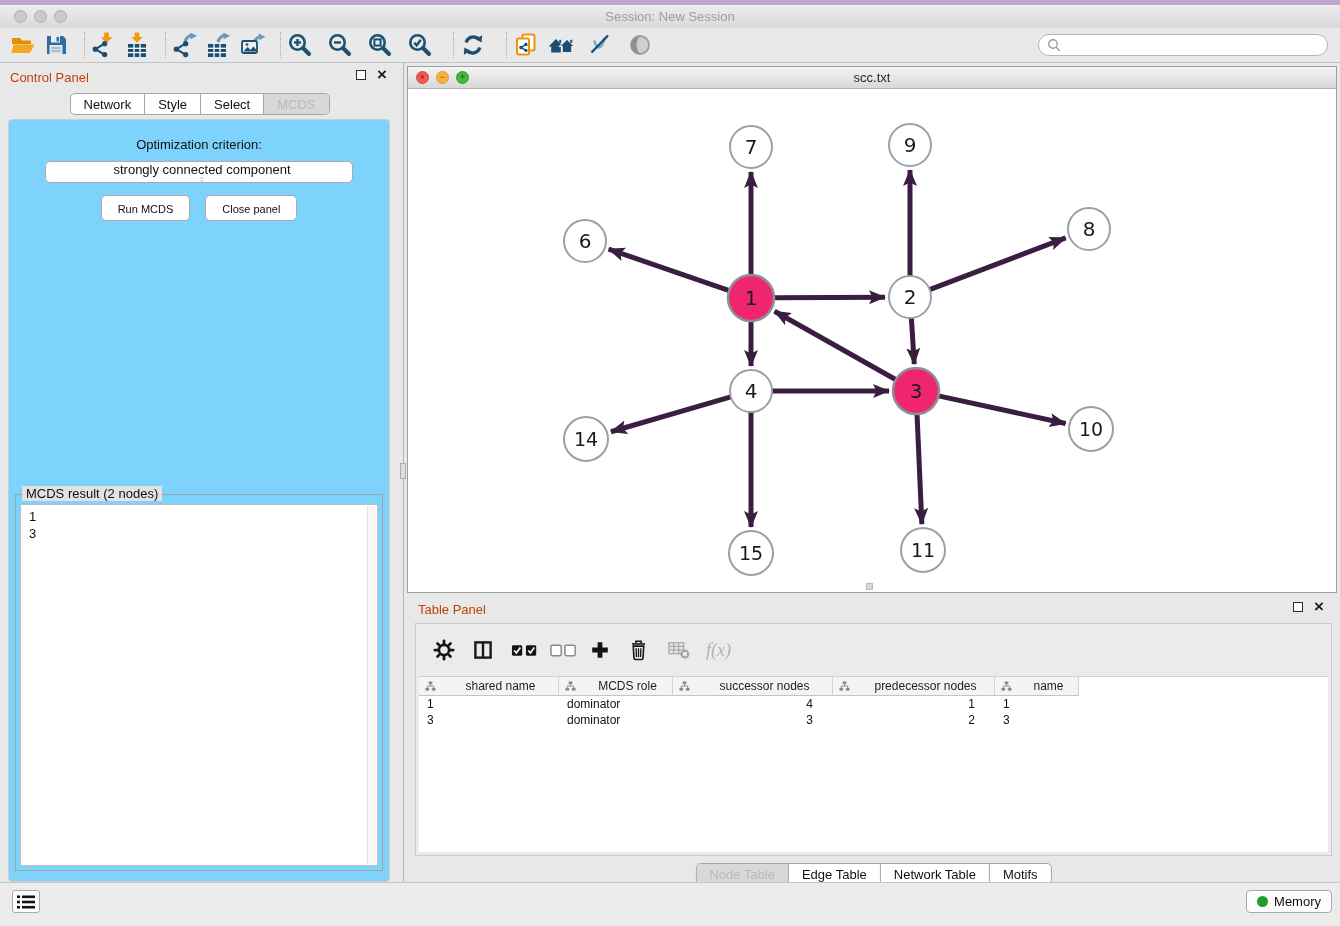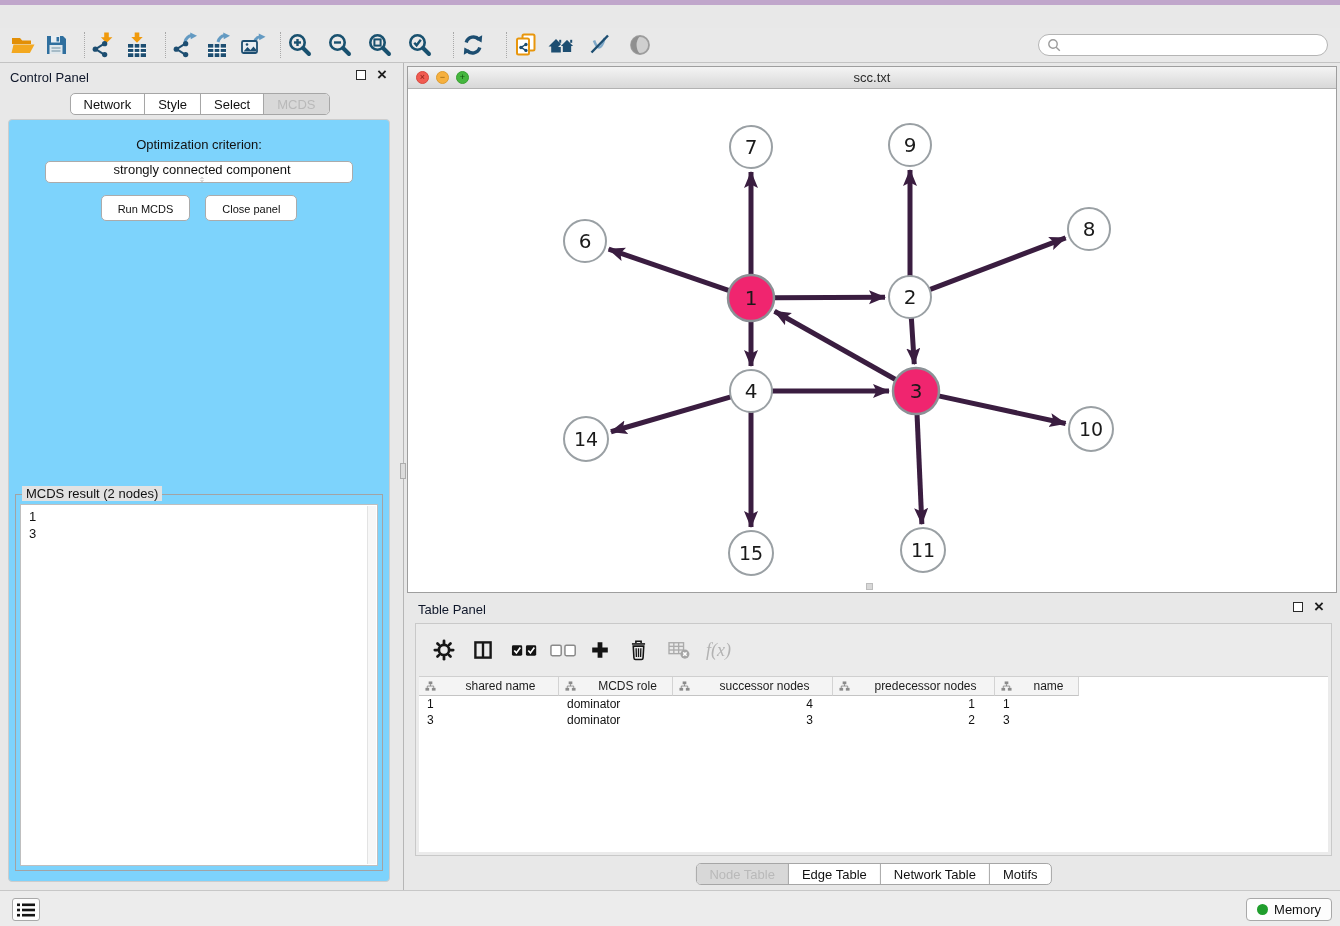--- a/index.html
+++ b/index.html
@@ -24,21 +24,21 @@
   .tbtn.wide { width:40px; }
   .tsep { width:1px; height:26px; border-left:1px dotted #a9a9a9; margin:0 6px; flex:0 0 auto; }
   .searchbox { position:absolute; right:12px; top:6px; width:290px; height:22px; background:#fff;
     border:1px solid #b5b5b5; border-radius:11px; display:flex; align-items:center; padding:0 8px; gap:5px; }
   .searchbox input { border:none; outline:none; flex:1; font-size:12px; background:transparent;
     font-family:"Liberation Sans", sans-serif; }
 
   
   #control-panel { position:absolute; left:0; top:63px; width:399px; height:827px; background:#e8e8e8; }
   .panel-head { position:relative; height:28px; }
-  .panel-head .ptitle { position:absolute; left:10px; top:7px; font-size:13px; color:#0f172a; }
+  .panel-head .ptitle { position:absolute; left:10px; top:7px; font-size:13px; color:#c2410c; }
   .win-mini { position:absolute; top:7px; display:flex; gap:11px; align-items:center; }
   #control-panel .win-mini { right:12px; }
   .float-ico { width:10px; height:10px; border:1.6px solid #2a2a2a; background:#fff; }
   .close-ico { font-size:17px; font-weight:bold; color:#1c1c1c; line-height:10px; }
 
   .seg { position:absolute; display:inline-flex; border:1px solid #a6a6a6; border-radius:5px;
     overflow:hidden; background:#fff; height:22px; }
   .seg span { padding:3px 13px 0 13px; font-size:13px; color:#111; border-right:1px solid #a6a6a6; }
   .seg span:last-child { border-right:none; }
   .seg span.sel { background:#d8d8d8; color:#b9b9b9; }
@@ -102,36 +102,44 @@
   .th { background:#f4f4f4; border-right:1px solid #d3d3d3; border-bottom:1px solid #c4c4c4;
     display:flex; align-items:center; padding-left:6px; gap:15px; }
   .th .thlabel { flex:1; text-align:center; font-size:12px; color:#1c1c1c; padding-right:8px; }
   .tr { display:flex; height:16px; }
   .td { font-size:12px; color:#111; padding-top:1px; }
   .td.left { text-align:left; padding-left:8px; }
   .td.right { text-align:right; padding-right:20px; }
   #tp-tabs { bottom:3px; left:50%; transform:translateX(-50%);margin-top:31px; }
 
   
-  #status-bar { position:absolute; left:0; bottom:0; right:0; height:36px; background:#ececec;
+  #status-bar { position:absolute; left:0; bottom:0; right:0; height:44px; background:#ececec;
     border-top:1px solid #c7c7c7; }
   #task-history { position:absolute; left:12px; top:7px; width:28px; height:23px; background:#fdfdfd;
     border:1px solid #a9a9a9; border-radius:3px; display:flex; align-items:center; justify-content:center; }
   #memory-btn { position:absolute; right:8px; top:7px; height:23px; background:#fdfdfd;
     border:1px solid #a9a9a9; border-radius:4px; display:flex; align-items:center; gap:6px;
     padding:0 10px; font-size:13px; color:#111; }
   #memory-dot { width:11px; height:11px; border-radius:50%; background:#1f9d2c; }
 </style>
 </head>
 <body>
 
 <div id="screen">
 
   <div id="top-strip"></div>
 
+  <div id="titlebar">
+    <div class="lights">
+      <span class="light"></span>
+      <span class="light"></span>
+      <span class="light"></span>
+    </div>
+    <div class="title">Session: New Session</div>
+  </div>
 
   <div id="toolbar">
     <div class="tbtn">
       <svg width="26" height="24" viewBox="0 0 26 24">
           <path d="M2 5 h8 l2.2 2.5 H21 v3.5 H2 Z" fill="#e28f06"></path>
           <path d="M3.5 11.5 H24.5 l-4.6 8.5 H1.5 Z" fill="#f3a81f"></path>
         </svg>
     </div>
     <div class="tbtn">
       <svg width="24" height="24" viewBox="0 0 24 24">

